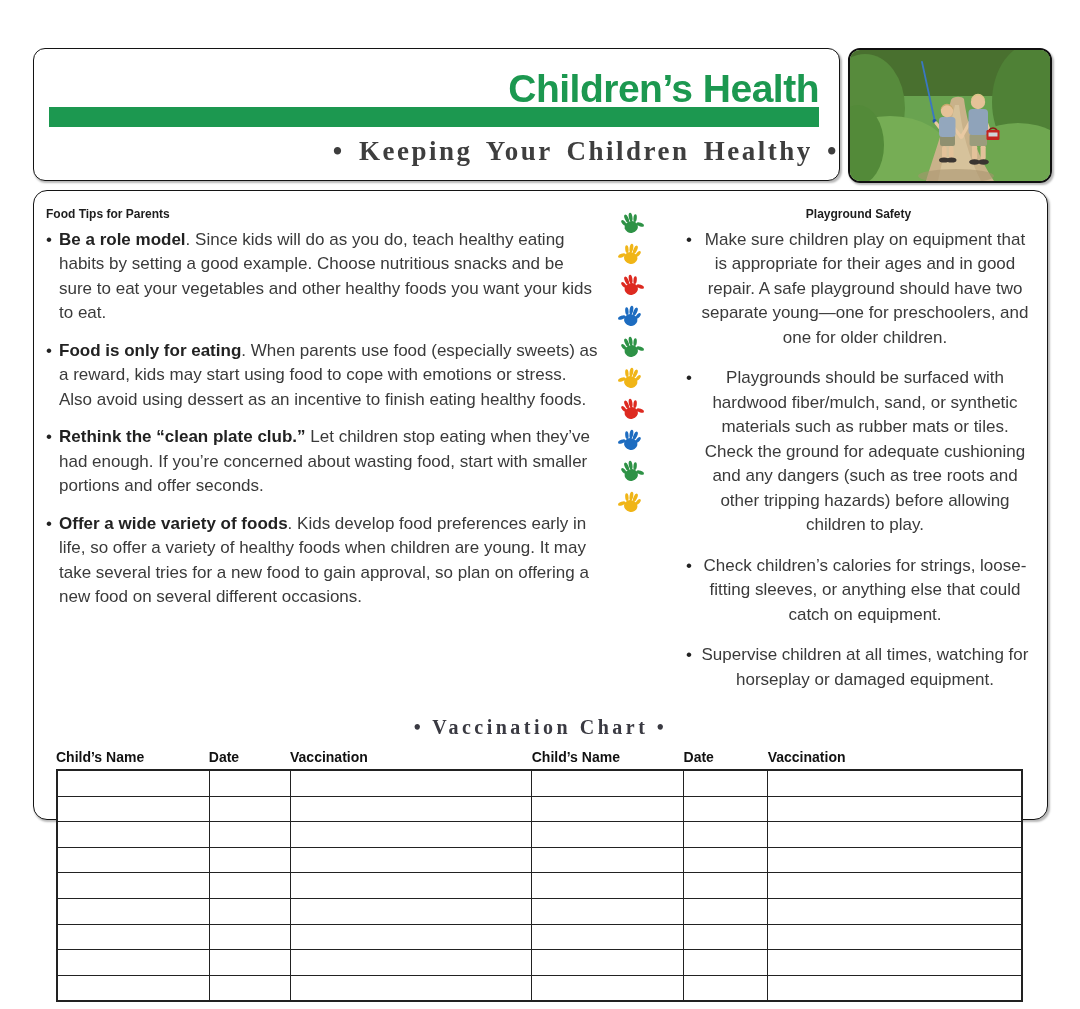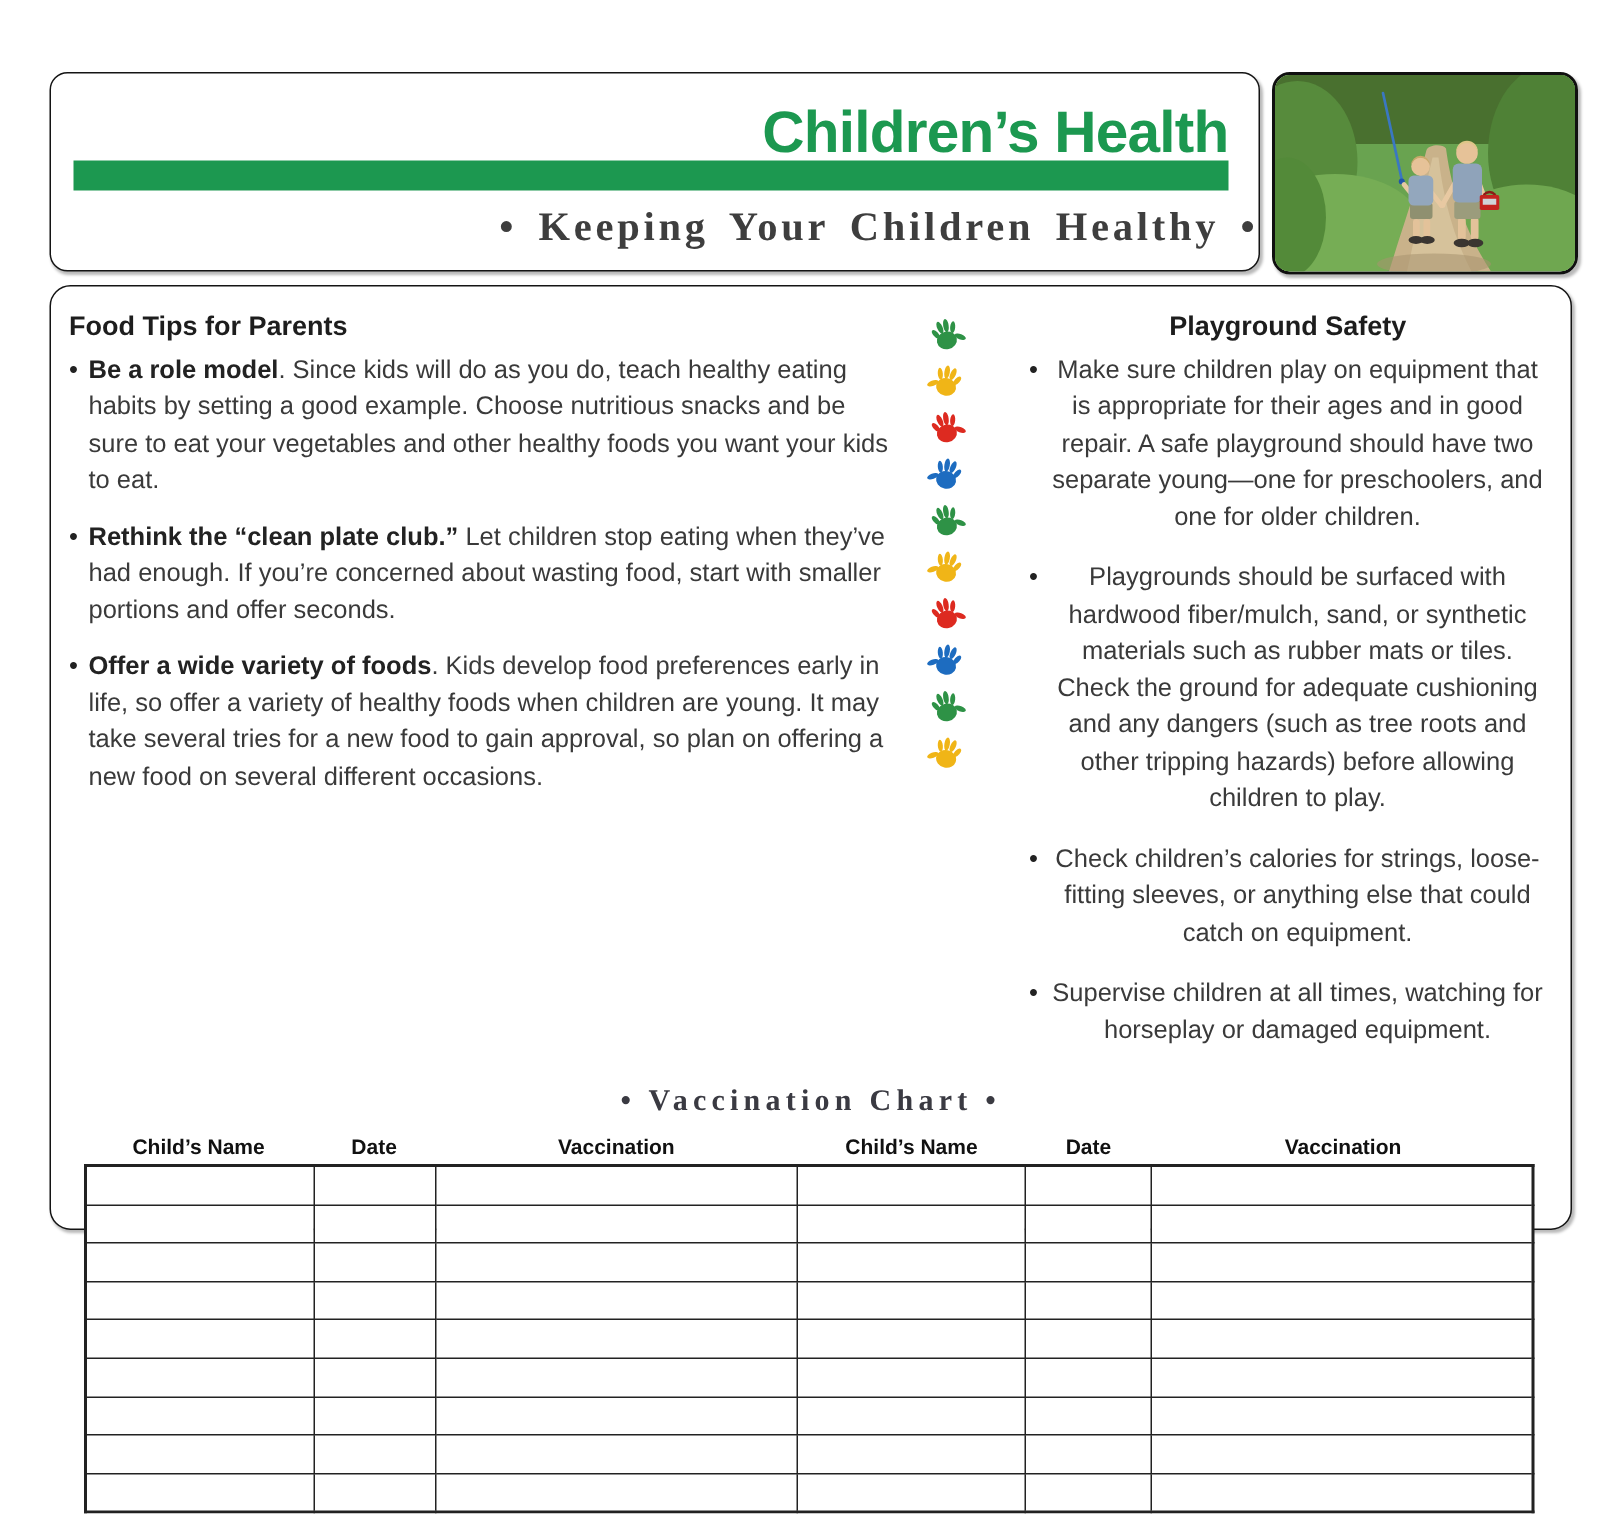--- a/index.html
+++ b/index.html
@@ -40,41 +40,41 @@
   
   .content-box{
     position:absolute;left:33px;top:190px;width:1015px;height:630px;
     border-radius:14px;box-sizing:border-box;padding-top:16px;
   }
   .columns{display:flex;padding:0 14px 0 12px;}
   .col-left{width:552px;}
   .col-hands{width:66px;display:flex;flex-direction:column;align-items:center;gap:3px;padding-top:2px;}
   .col-right{flex:1;padding-left:22px;padding-right:2px;text-align:center;}
 
-  .section-heading{font-size:18px;font-weight:bold;color:#1d1d1d;margin:0 0 7px 0;}
+  .section-heading{font-size:12px;font-weight:bold;color:#1d1d1d;margin:0 0 7px 0;}
   ul.tips{list-style:none;margin:0;padding:0;font-size:17px;line-height:1.44;color:var(--body);}
   ul.tips li{position:relative;padding-left:13px;margin-bottom:13px;}
   ul.tips li::before{content:"\2022";position:absolute;left:0;top:0;color:#222;}
   ul.tips b{color:#222;}
   .col-right ul.tips li{margin-bottom:16px;}
 
   .hand{width:30px;height:28px;flex:0 0 auto;}
   .hand{transform:rotate(-12deg);}
   .hand.flip{transform:scaleX(-1) rotate(-12deg);}
 
   
   .vax-title{
     margin:8px 0 10px;text-align:center;
     font-family:"Liberation Serif","DejaVu Serif",serif;font-weight:bold;
     font-size:20px;letter-spacing:3.5px;color:#3a3a42;
   }
   .vax-wrap{margin-left:22px;width:967px;}
   .vax-headers{
     display:grid;grid-template-columns:15.8% 8.4% 25% 15.7% 8.7% 26.4%;
-    font-weight:bold;font-size:14px;color:#111;text-align:center;margin-bottom:4px;
+    font-weight:bold;font-size:14px;color:#111;text-align:left;margin-bottom:4px;
   }
   table.vax-table{width:100%;border-collapse:collapse;table-layout:fixed;border:2px solid var(--line);}
   table.vax-table td{border:1.5px solid var(--line);height:22.6px;background:#fff;}
 
   .defs-hidden{position:absolute;width:0;height:0;overflow:hidden;}
 </style>
 </head>
 <body>
 
 <svg class="defs-hidden" aria-hidden="true">
@@ -144,20 +144,21 @@
   </figure>
 
   <main class="content-box box">
 
     <div class="columns">
 
       <section class="col-left">
         <h2 class="section-heading">Food Tips for Parents</h2>
         <ul class="tips" id="food-tips-list">
             <li><b>Be a role model</b>. Since kids will do as you do, teach healthy eating habits by setting a good example. Choose nutritious snacks and be sure to eat your vegetables and other healthy foods you want your kids to eat.</li>
+            <li><b>Food is only for eating</b>. When parents use food (especially sweets) as a reward, kids may start using food to cope with emotions or stress. Also avoid using dessert as an incentive to finish eating healthy foods.</li>
             <li><b>Rethink the “clean plate club.”</b> Let children stop eating when they’ve had enough. If you’re concerned about wasting food, start with smaller portions and offer seconds.</li>
             <li><b>Offer a wide variety of foods</b>. Kids develop food preferences early in life, so offer a variety of healthy foods when children are young. It may take several tries for a new food to gain approval, so plan on offering a new food on several different occasions.</li>
           </ul>
       </section>
 
       <div class="col-hands" id="hand-column">
           <svg viewBox="0 0 100 100" class="hand">
             <use href="#handprint" fill="#2e9246"></use>
           </svg>
           <svg viewBox="0 0 100 100" class="hand flip">

